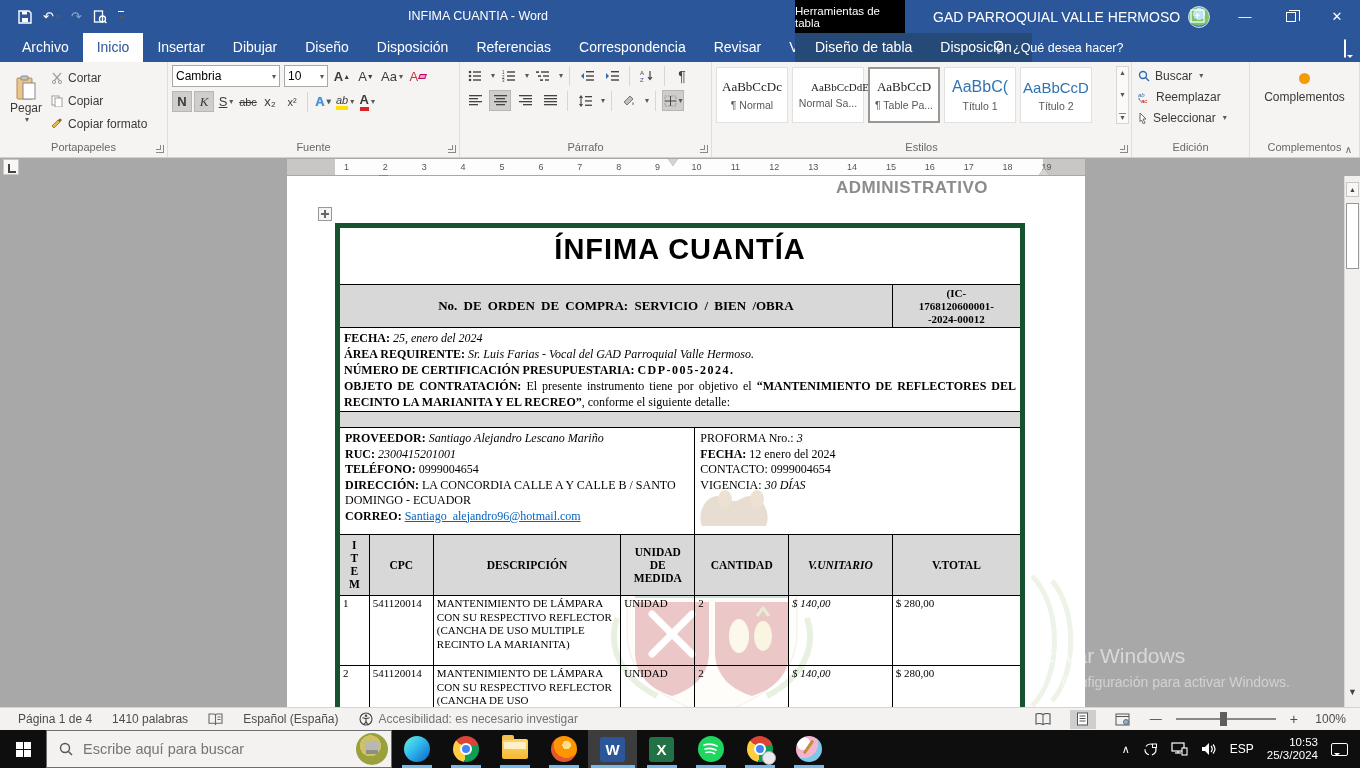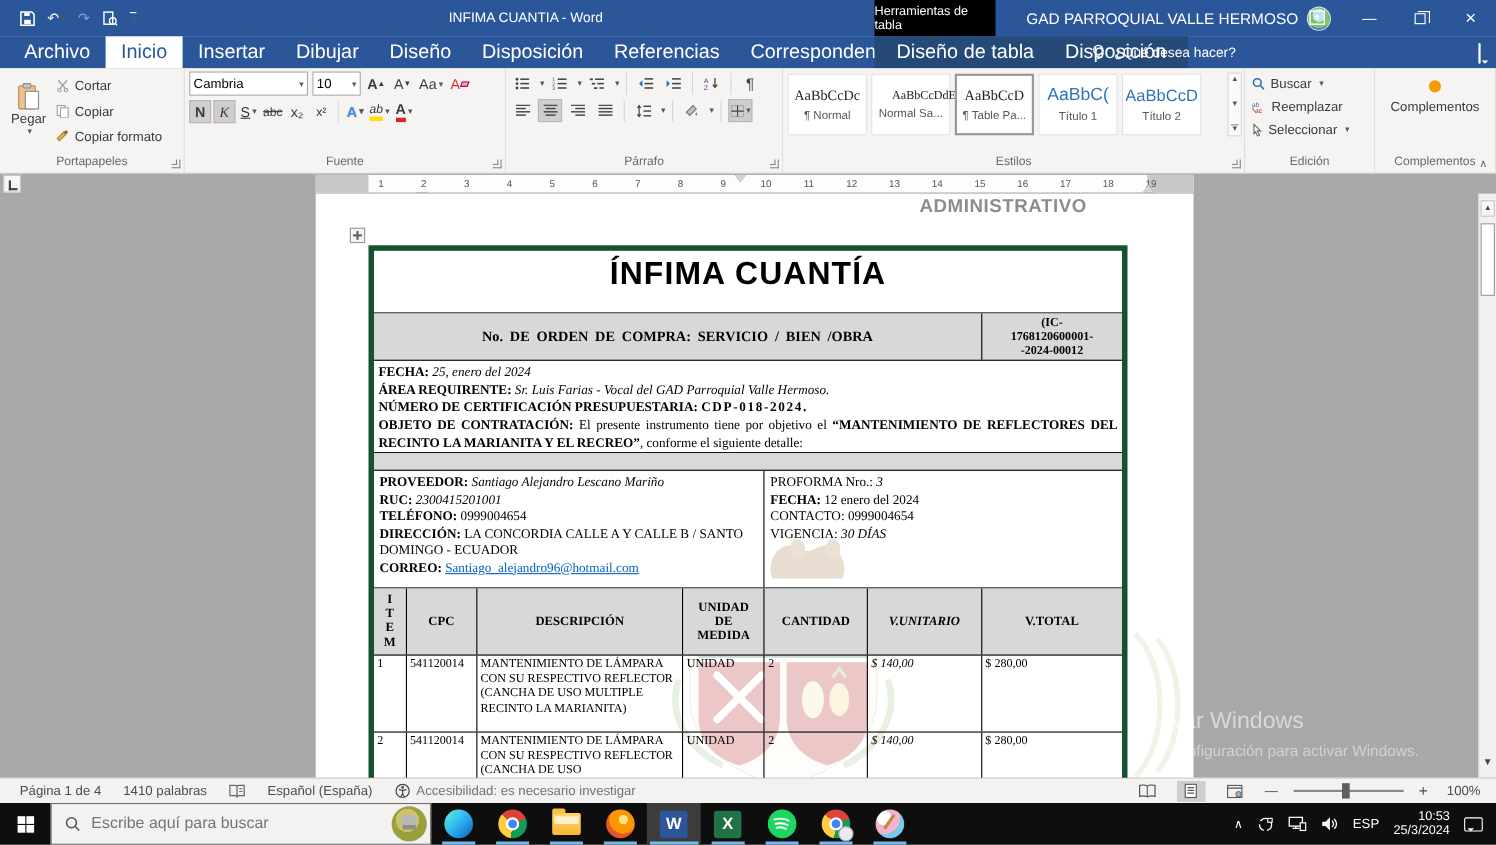--- a/index.html
+++ b/index.html
@@ -18,21 +18,21 @@
   #avatar { width:22px; height:22px; border-radius:50%; background:radial-gradient(circle at 50% 35%, #bde3f7 0 35%, #7ec26a 36% 70%, #3a7ec0 71%); border:1px solid #cfe0f0; }
   #ribbon-display-btn { position:absolute; left:1186px; top:6px; width:22px; height:20px; display:flex; align-items:center; justify-content:center; }
   .winctl { position:absolute; top:0; width:46px; height:33px; display:flex; align-items:center; justify-content:center; font-size:13px; }
   #min-btn { left:1222px; } #max-btn { left:1268px; } #close-btn { left:1314px; }
   .restore-box { width:10px; height:10px; border:1px solid #fff; position:relative; }
   .restore-box:before { content:""; position:absolute; left:2px; top:-3px; width:10px; height:10px; border:1px solid #fff; border-bottom:none; border-left:none; }
 
   
   #tabsrow { position:absolute; left:0; top:33px; width:1360px; height:29px; background:#2b579a; }
   #tabs { display:flex; height:29px; padding-left:8px; }
-  .tab { padding:0 14px; line-height:29px; font-size:18px; color:#fff; white-space:nowrap; }
+  .tab { padding:0 14px; line-height:29px; font-size:14px; color:#fff; white-space:nowrap; }
   .tab.active { background:#fff; color:#2b579a; }
   #ctx-tabs { position:absolute; left:795px; top:0; height:29px; background:#264a78; display:flex; padding:0 6px; }
   #tellme { position:absolute; left:992px; top:0; height:29px; display:flex; align-items:center; gap:8px; color:#fff; font-size:12.5px; }
   #feedback-btn { position:absolute; right:14px; top:7px; }
   .bubble { width:16px; height:12px; border:1.4px solid #fff; border-radius:2px; position:relative; }
   .bubble:after { content:""; position:absolute; left:2px; bottom:-4px; border:3px solid transparent; border-top-color:#fff; }
 
   
   #ribbon { position:absolute; left:0; top:62px; width:1360px; height:96px; background:#f5f4f2; border-bottom:1px solid #d2d0ce; display:flex; }
   .group { position:relative; height:100%; border-right:1px solid #e0deda; display:flex; flex-direction:column; }
@@ -623,21 +623,21 @@
             </div>
           <div class="tcell" id="order-num-cell">
             <div>(IC-</div>
             <div>1768120600001-</div>
             <div>-2024-00012</div>
           </div>
         </div>
         <div class="trow" id="row-info">
           <div><span class="b">FECHA:</span><span class="i"> 25, enero del 2024</span></div>
           <div><span class="b">ÁREA REQUIRENTE:</span><span class="i"> Sr. Luis Farias - Vocal del GAD Parroquial Valle Hermoso.</span></div>
-          <div><span class="b">NÚMERO DE CERTIFICACIÓN PRESUPUESTARIA: </span><span class="cdp">CDP-018-2024.</span></div>
+          <div><span class="b">NÚMERO DE CERTIFICACIÓN PRESUPUESTARIA: </span><span class="cdp">CDP-005-2024.</span></div>
           <div><span class="b">OBJETO DE CONTRATACIÓN: </span><span>El presente instrumento tiene por objetivo el </span><span class="b">“MANTENIMIENTO DE REFLECTORES DEL RECINTO LA MARIANITA Y EL RECREO”</span><span>, conforme el siguiente detalle:</span></div>
         </div>
         <div class="trow" id="row-thin"></div>
         <div class="trow" id="row-prov">
           <div class="tcell" id="prov-cell">
             <div><span class="b">PROVEEDOR:</span><span class="i"> Santiago Alejandro Lescano Mariño</span></div>
             <div><span class="b">RUC:</span><span class="i">  2300415201001</span></div>
             <div><span class="b">TELÉFONO:</span><span> 0999004654</span></div>
             <div><span class="b">DIRECCIÓN:</span><span> LA CONCORDIA CALLE A Y CALLE B / SANTO DOMINGO - ECUADOR</span></div>
             <div><span class="b">CORREO:</span> <a class="email">Santiago_alejandro96@hotmail.com</a></div>

